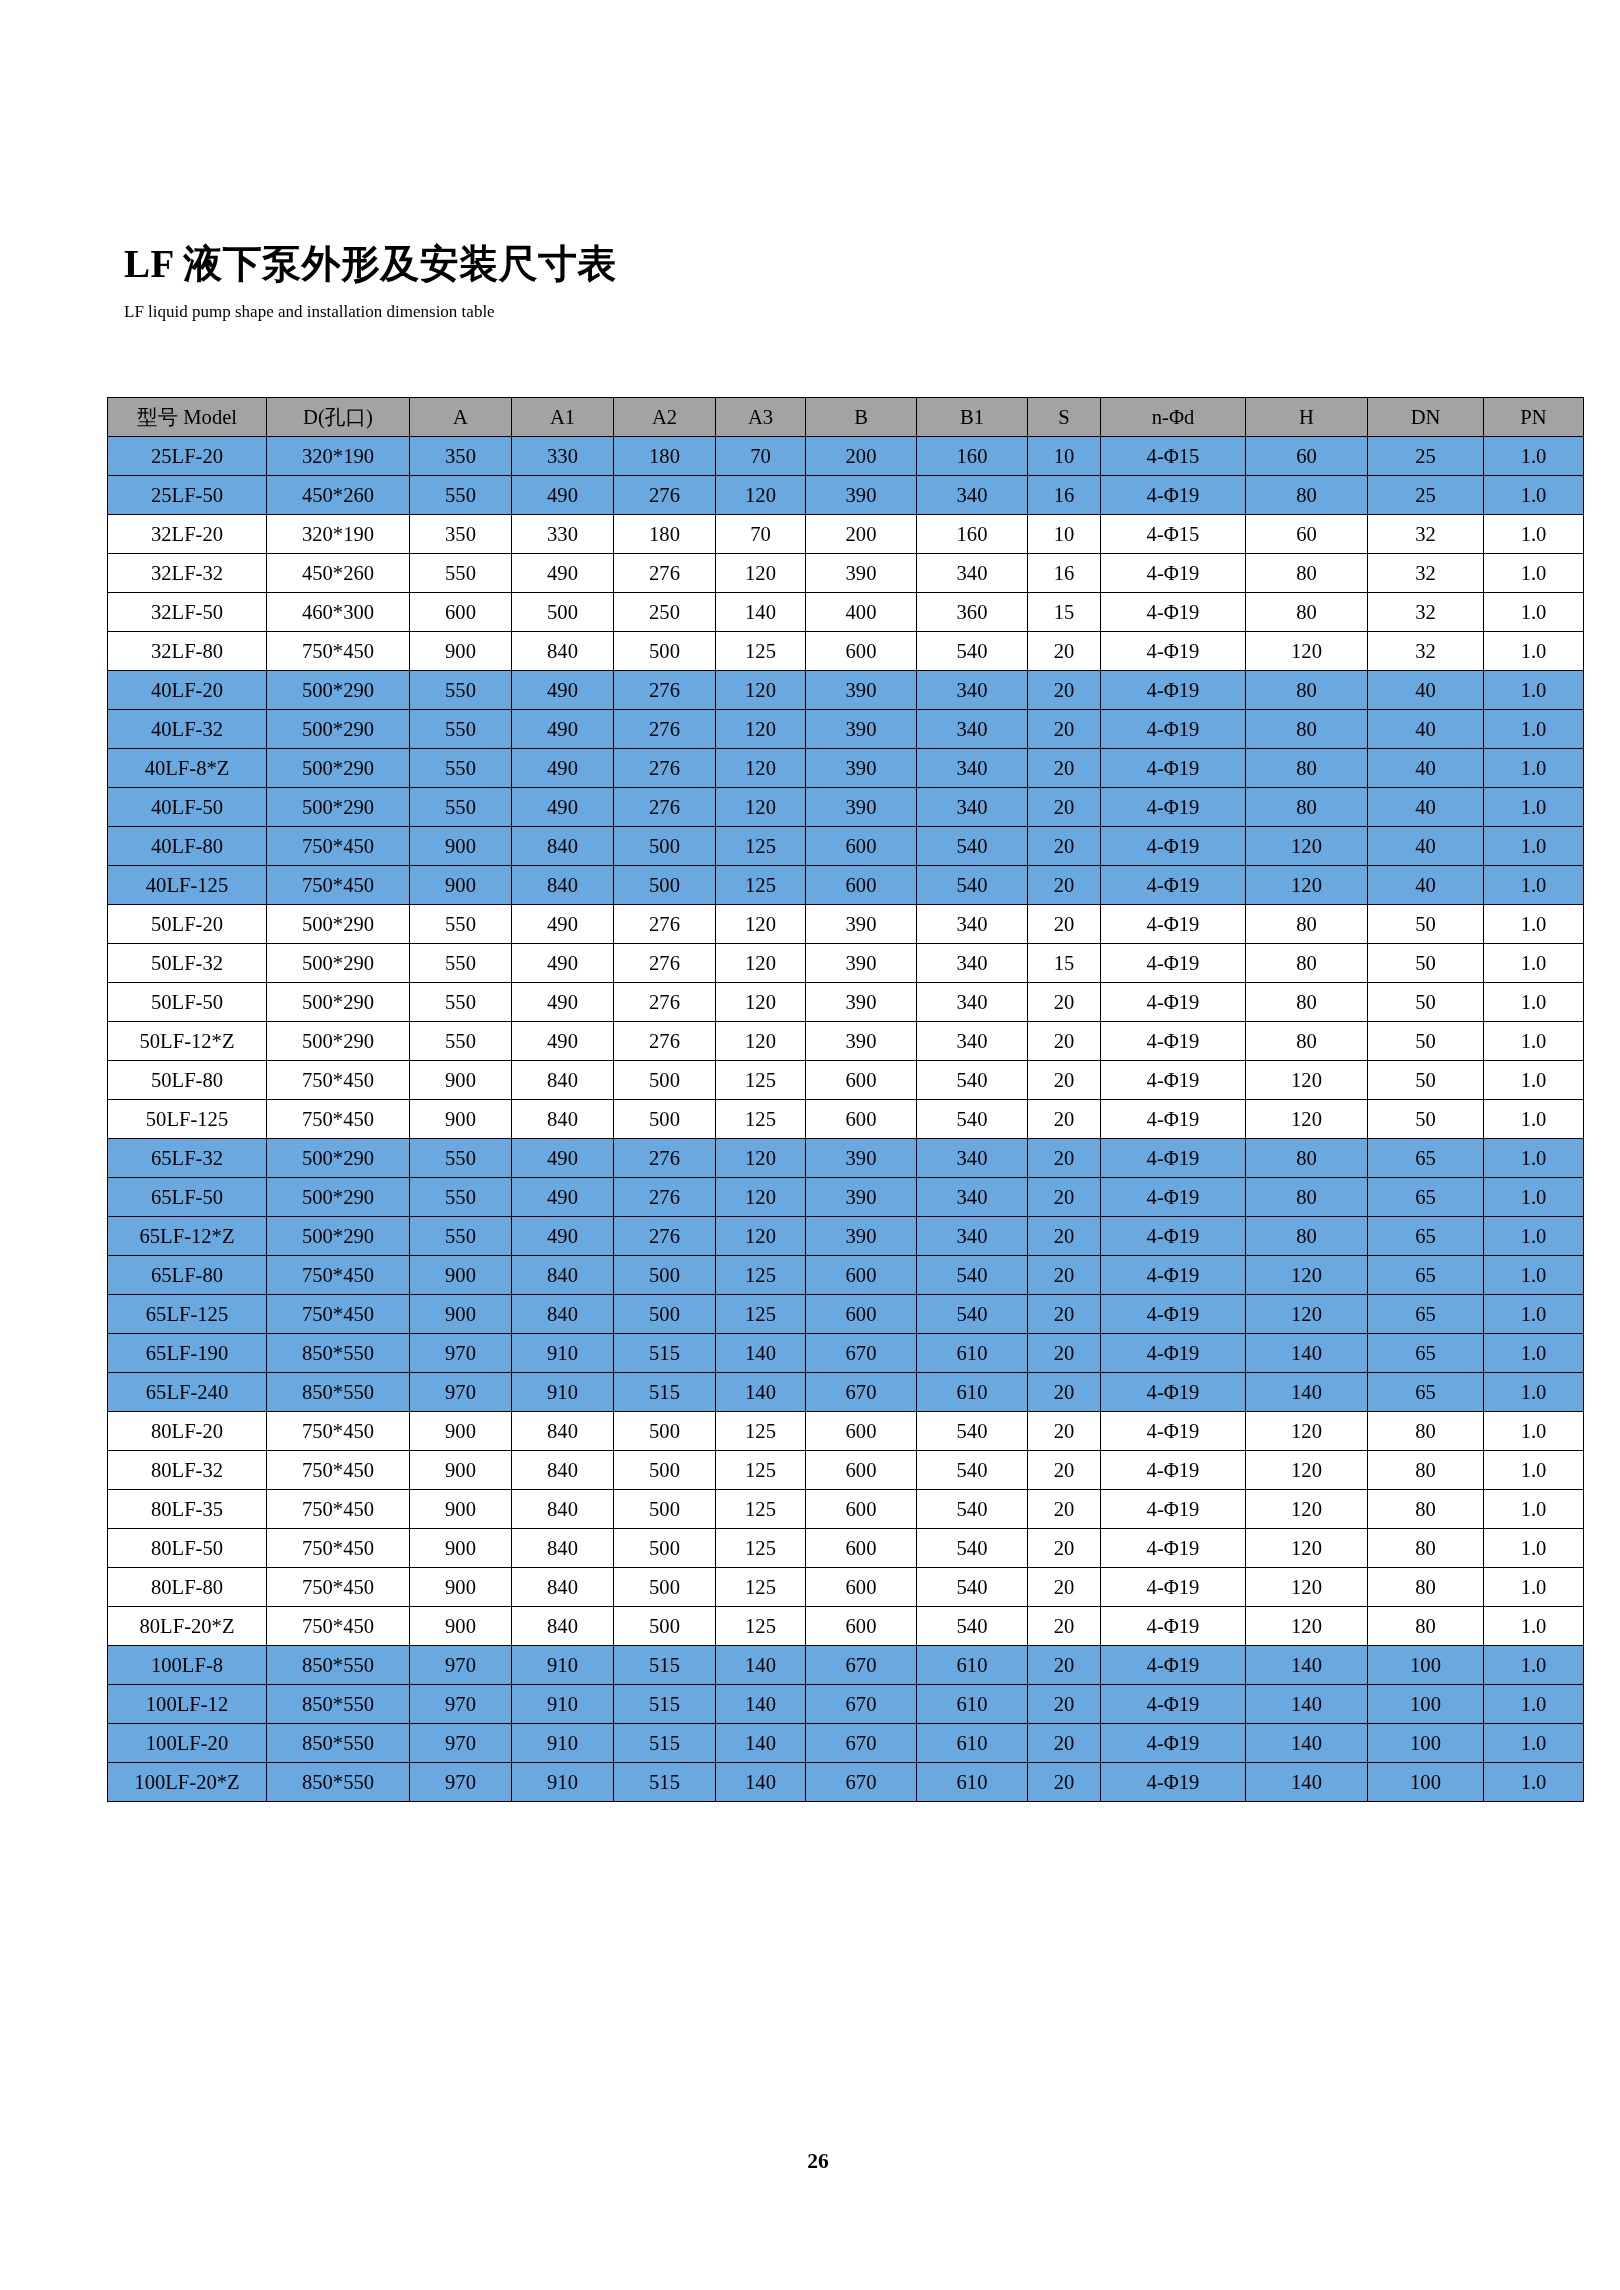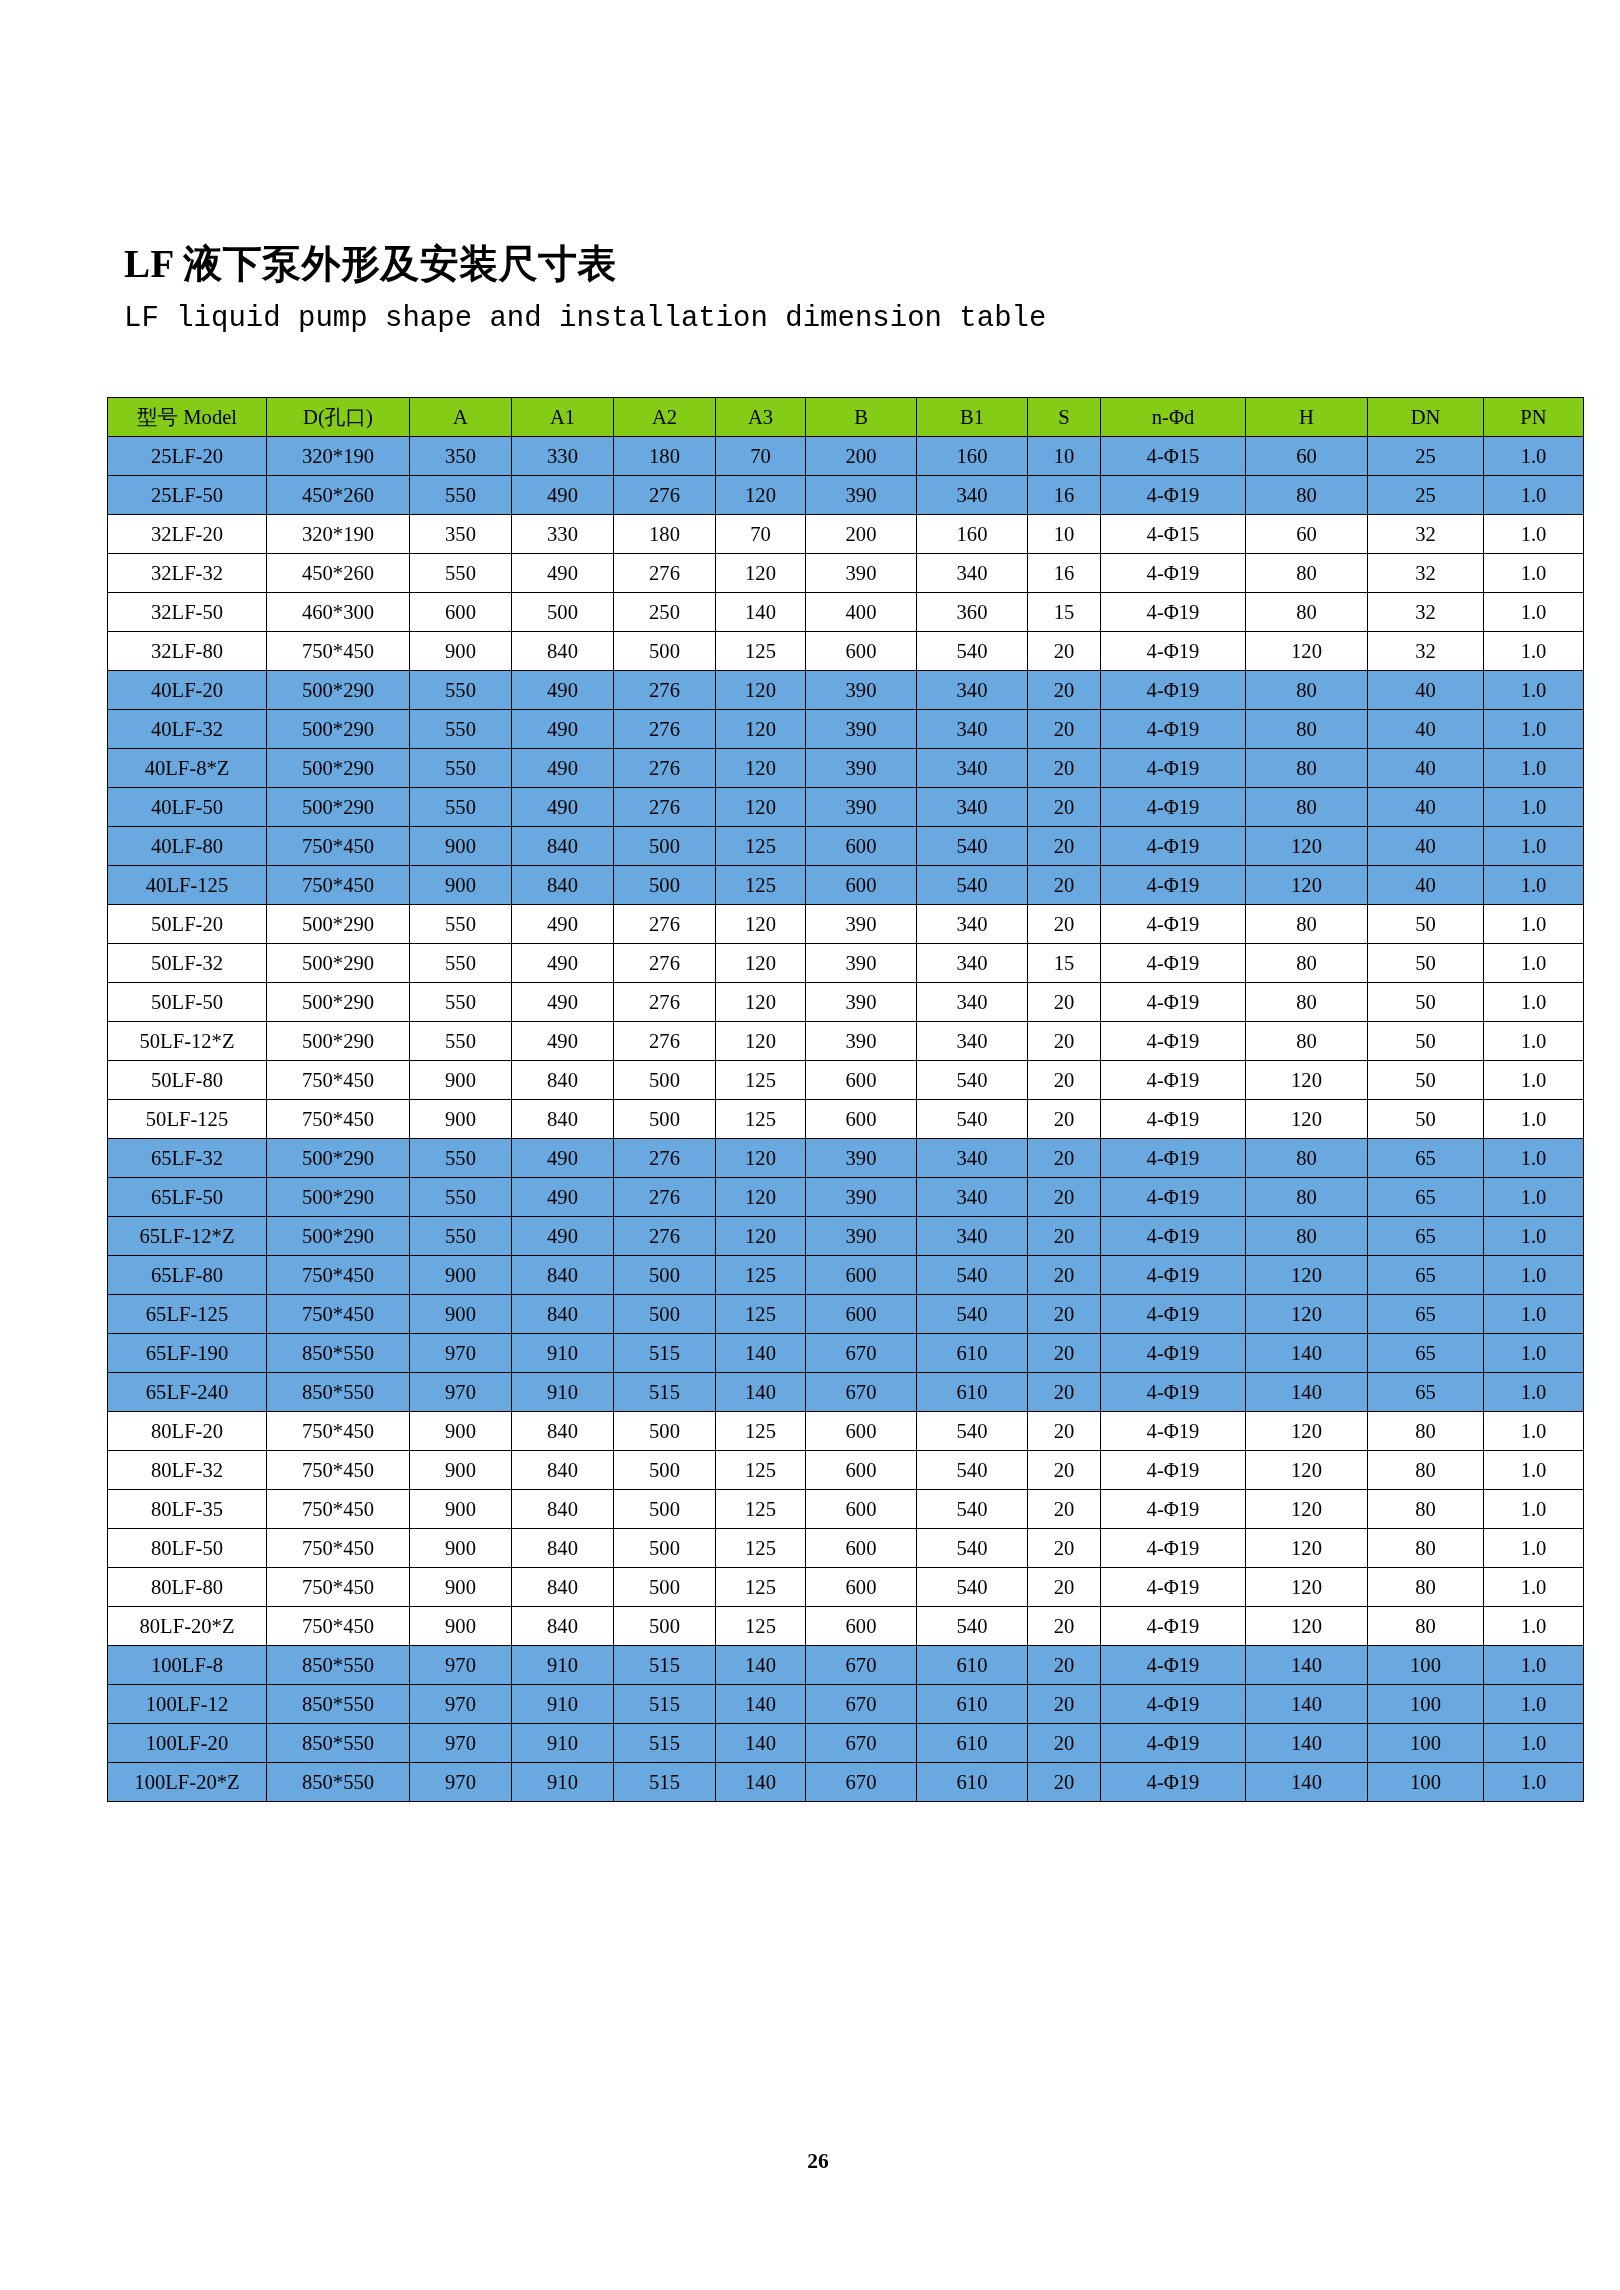--- a/index.html
+++ b/index.html
@@ -29,22 +29,22 @@
     width: 1397px;
   }
   .title-cn {
     font-family: "Liberation Serif", serif;
     font-size: 39px;
     font-weight: bold;
     letter-spacing: 0.4px;
     white-space: nowrap;
   }
   .title-en {
-    font-family: Liberation Mono, monospace;
-    font-size: 29px;
+    font-family: Liberation Serif, serif;
+    font-size: 17px;
     margin-top: 10.7px;
     white-space: nowrap;
   }
   table.dims {
     position: absolute;
     left: 99px;
     top: 397px;
     width: 1424px;
     border-collapse: collapse;
     table-layout: fixed;
@@ -70,21 +70,21 @@
     vertical-align: middle;
     height: 38px;
     line-height: 38px;
     padding: 0;
     font-weight: normal;
     font-size: 20.6px;
     white-space: nowrap;
     overflow: hidden;
   }
   table.dims thead th {
-    background: #84cc16;
+    background: #a3a3a3;
   }
   table.dims tr.shade td {
     background: #5b9bd5;
   }
   table.dims tr.shade td { background: #6aa9e0; }
   table.dims tr.plain td {
     background: #ffffff;
   }
   .page-number {
     position: absolute;

